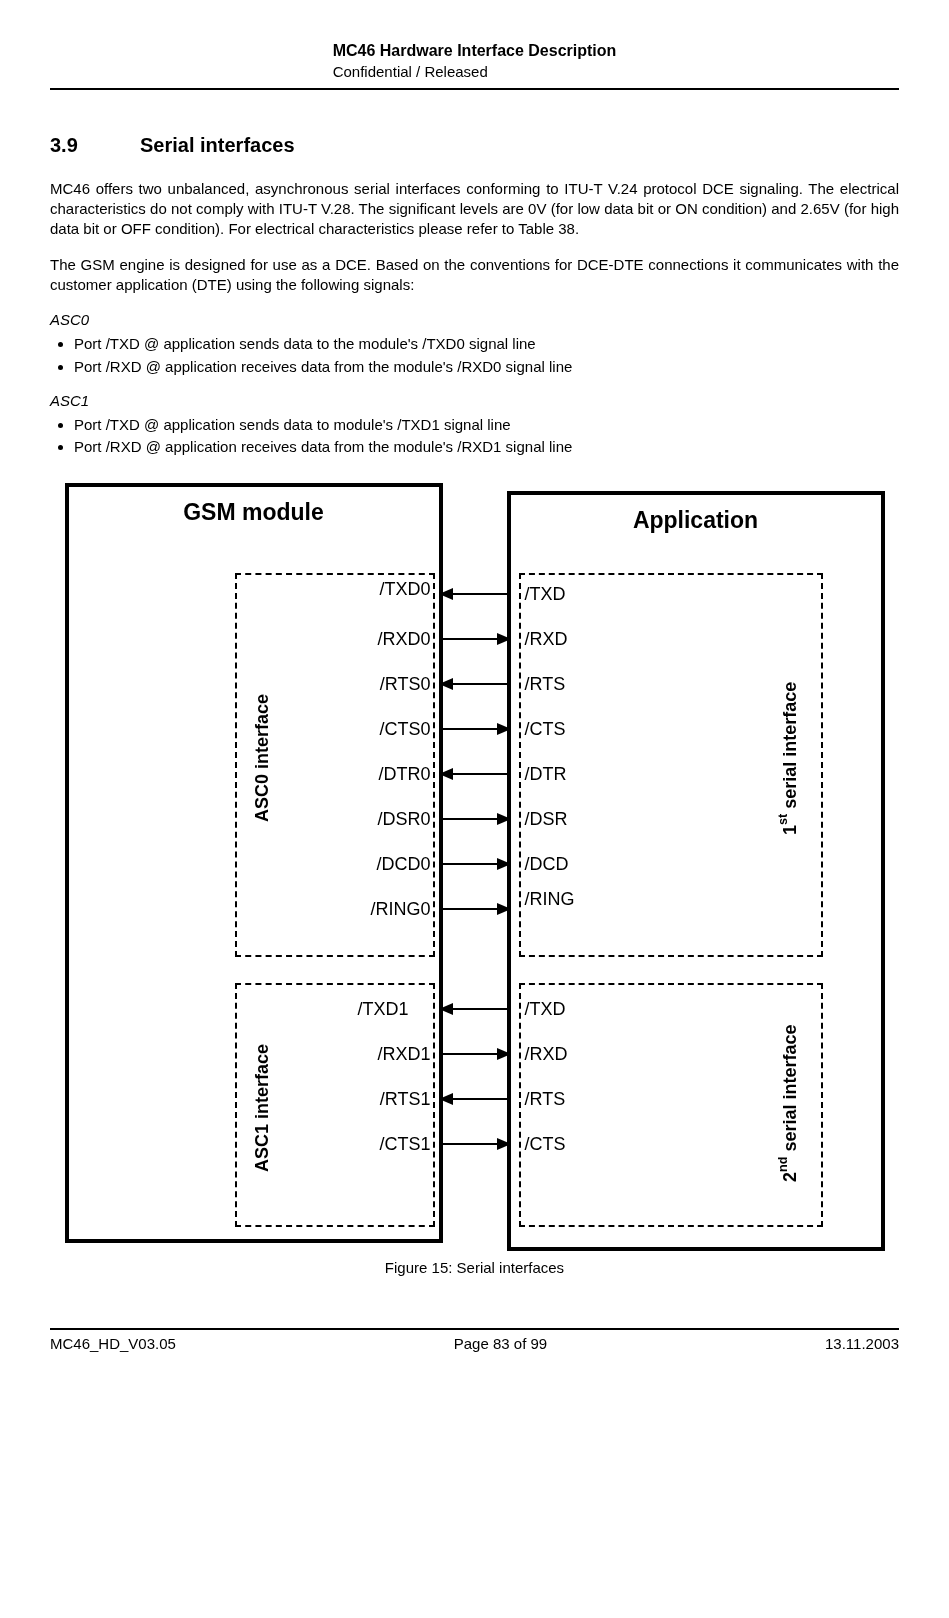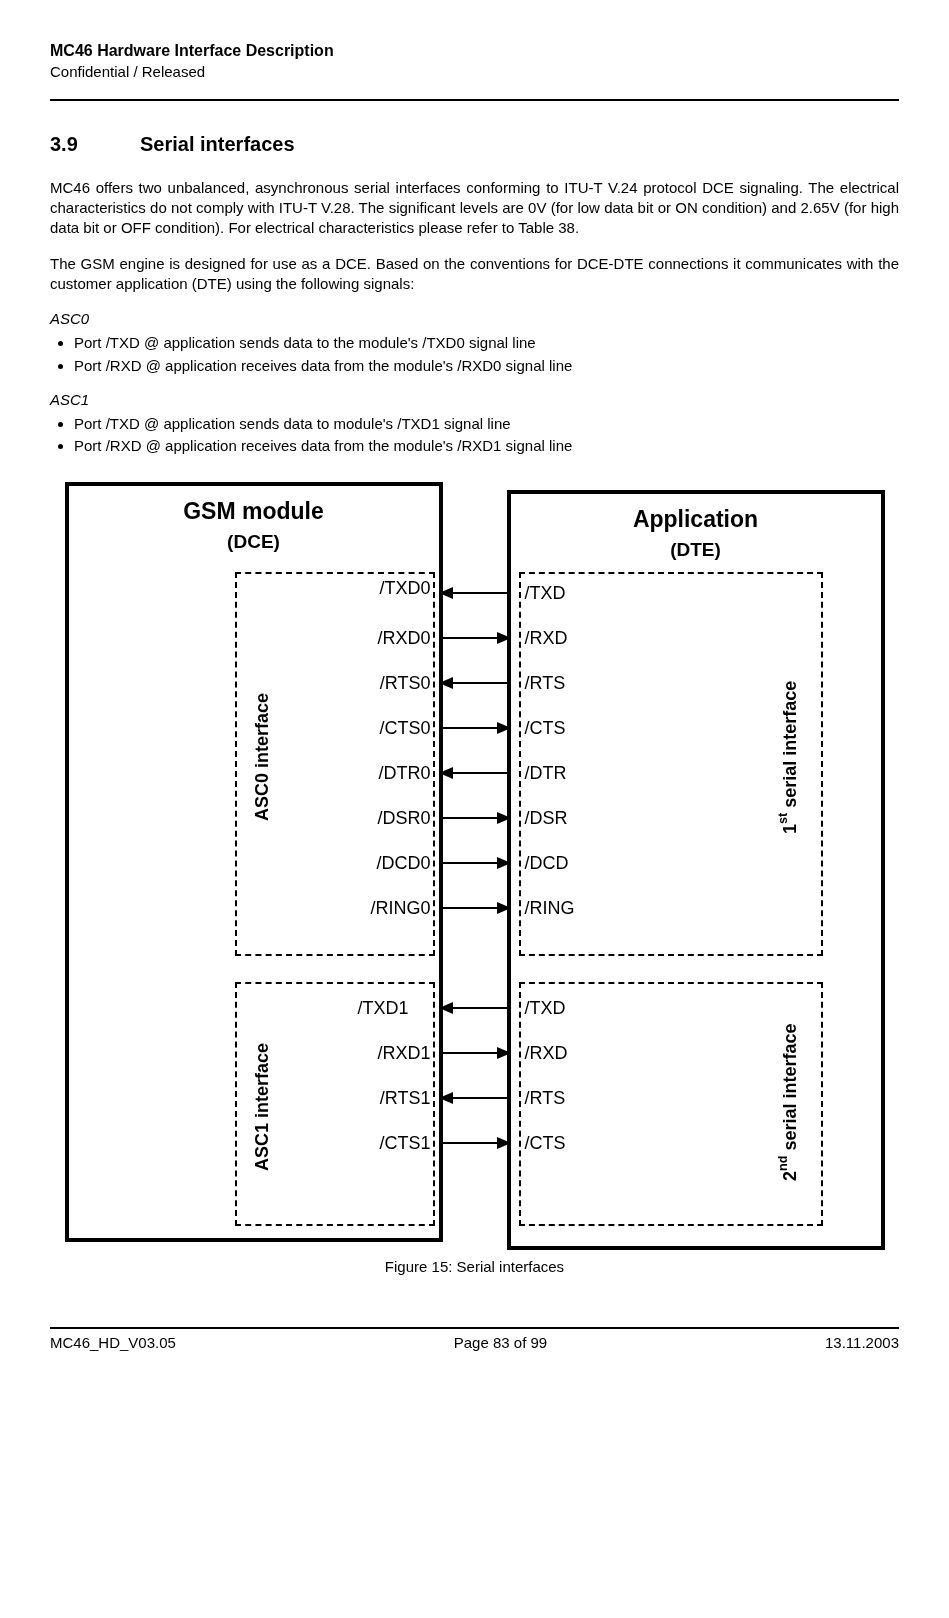--- a/index.html
+++ b/index.html
@@ -6,25 +6,25 @@
     font-family: Arial, Helvetica, sans-serif;
     margin: 0;
     padding: 40px 50px;
     width: 849px;
     color: #000;
     font-size: 15px;
     line-height: 1.35;
   }
   .header-row {
     display: flex;
-    justify-content: space-between;
+    justify-content: center;
     align-items: flex-start;
     border-bottom: 2px solid #000;
-    padding-bottom: 17px;
-    margin-bottom: 30px;
+    padding-bottom: 6px;
+    margin-bottom: 42px;
   }
   .header-left .title {
     font-weight: bold;
     font-size: 16px;
   }
   .header-left .subtitle {
     font-size: 15px;
   }
   .siemens-logo {
     text-align: right;
@@ -167,28 +167,26 @@
   <li>Port /TXD @ application sends data to module's /TXD1 signal line</li>
   <li>Port /RXD @ application receives data from the module's /RXD1 signal line</li>
 </ul>
 
 <div class="figure-wrap">
   <div class="diagram" id="diagram">
 
     <div class="box left">
       <div class="box-title">
         <div class="t1">GSM module</div>
-        <div class="t2">(DCE)</div>
       </div>
     </div>
 
     <div class="box right">
       <div class="box-title">
         <div class="t1">Application</div>
-        <div class="t2">(DTE)</div>
       </div>
     </div>
 
     <div class="dashbox" style="left:170px; top:90px; width:196px; height:380px;"></div>
     <div class="dashbox" style="left:170px; top:500px; width:196px; height:240px;"></div>
     <div class="dashbox" style="left:454px; top:90px; width:300px; height:380px;"></div>
     <div class="dashbox" style="left:454px; top:500px; width:300px; height:240px;"></div>
 
     <div class="vlabel" style="left:185px; top:175px; height:200px;">ASC0 interface</div>
     <div class="vlabel" style="left:185px; top:540px; height:170px;">ASC1 interface</div>
@@ -216,21 +214,21 @@
       <div class="arrow-head left" style="top: 285px; left: 374px;"></div>
       <div class="sig" style="right: 454px; top: 324px;">/DSR0</div>
       <div class="sig" style="left: 460px; top: 324px;">/DSR</div>
       <div class="arrow-line" style="left: 374px; top: 335px; width: 72px;"></div>
       <div class="arrow-head right" style="top: 330px; left: 432px;"></div>
       <div class="sig" style="right: 454px; top: 369px;">/DCD0</div>
       <div class="sig" style="left: 460px; top: 369px;">/DCD</div>
       <div class="arrow-line" style="left: 374px; top: 380px; width: 72px;"></div>
       <div class="arrow-head right" style="top: 375px; left: 432px;"></div>
       <div class="sig" style="right: 454px; top: 414px;">/RING0</div>
-      <div class="sig" style="left: 460px; top: 414px;">/RING</div>
+      <div class="sig" style="left: 460px; top: 404px;">/RING</div>
       <div class="arrow-line" style="left: 374px; top: 425px; width: 72px;"></div>
       <div class="arrow-head right" style="top: 420px; left: 432px;"></div>
       <div class="sig" style="right: 476px; top: 514px;">/TXD1</div>
       <div class="sig" style="left: 460px; top: 514px;">/TXD</div>
       <div class="arrow-line" style="left: 374px; top: 525px; width: 72px;"></div>
       <div class="arrow-head left" style="top: 520px; left: 374px;"></div>
       <div class="sig" style="right: 454px; top: 559px;">/RXD1</div>
       <div class="sig" style="left: 460px; top: 559px;">/RXD</div>
       <div class="arrow-line" style="left: 374px; top: 570px; width: 72px;"></div>
       <div class="arrow-head right" style="top: 565px; left: 432px;"></div>

